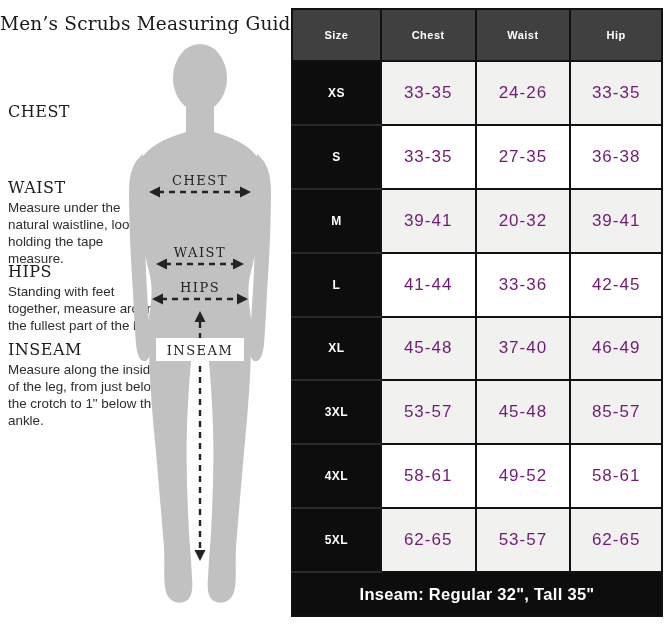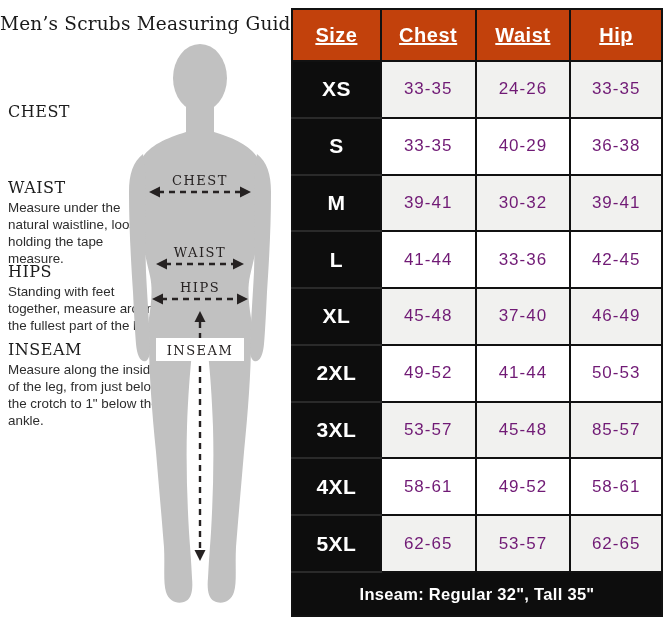--- a/index.html
+++ b/index.html
@@ -36,26 +36,26 @@
   
   .chart-wrap { position:absolute; left:291px; top:8px; width:372px; height:609px; }
   table.size-chart {
     width:100%; height:100%; border-collapse:collapse; table-layout:fixed;
     background:#0d0d0d; border:2px solid #0d0d0d;
   }
   .size-chart th, .size-chart td {
     border:2px solid #111111; text-align:center; vertical-align:middle;
   }
   .size-chart thead th {
-    height:52px; background:#c2410c; color:#ffffff;
-    font-size:20px; font-weight:bold; letter-spacing:0.5px;text-decoration:underline;
+    height:52px; background:#404040; color:#ffffff;
+    font-size:11px; font-weight:bold; letter-spacing:0.5px;
   }
   .size-chart tbody tr { height:56px; }
   .size-chart th.size-cell {
-    background:#0d0d0d; color:#ffffff; font-size:21px; font-weight:bold;
+    background:#0d0d0d; color:#ffffff; font-size:12px; font-weight:bold;
     letter-spacing:0.5px; border-bottom-color:#2a2a2a; border-top-color:#2a2a2a;
   }
   .size-chart td.val {
     color:#701a75; font-size:17px; letter-spacing:1px; background:#ffffff;
   }
   .size-chart tr.alt td.val { background:#f1f1ef; }
   .size-chart tfoot td {
     height:44px; background:#0d0d0d; color:#ffffff;
     font-size:16.5px; font-weight:bold; letter-spacing:0.3px;
   }
@@ -169,47 +169,41 @@
       <tbody>
         <tr class="alt">
           <th class="size-cell">XS</th>
           <td class="val">33-35</td>
           <td class="val">24-26</td>
           <td class="val">33-35</td>
         </tr>
         <tr>
           <th class="size-cell">S</th>
           <td class="val">33-35</td>
-          <td class="val">40-29</td>
+          <td class="val">27-35</td>
           <td class="val">36-38</td>
         </tr>
         <tr class="alt">
           <th class="size-cell">M</th>
           <td class="val">39-41</td>
-          <td class="val">30-32</td>
+          <td class="val">20-32</td>
           <td class="val">39-41</td>
         </tr>
         <tr>
           <th class="size-cell">L</th>
           <td class="val">41-44</td>
           <td class="val">33-36</td>
           <td class="val">42-45</td>
         </tr>
         <tr class="alt">
           <th class="size-cell">XL</th>
           <td class="val">45-48</td>
           <td class="val">37-40</td>
           <td class="val">46-49</td>
         </tr>
-        <tr>
-          <th class="size-cell">2XL</th>
-          <td class="val">49-52</td>
-          <td class="val">41-44</td>
-          <td class="val">50-53</td>
-        </tr>
         <tr class="alt">
           <th class="size-cell">3XL</th>
           <td class="val">53-57</td>
           <td class="val">45-48</td>
           <td class="val">85-57</td>
         </tr>
         <tr>
           <th class="size-cell">4XL</th>
           <td class="val">58-61</td>
           <td class="val">49-52</td>

